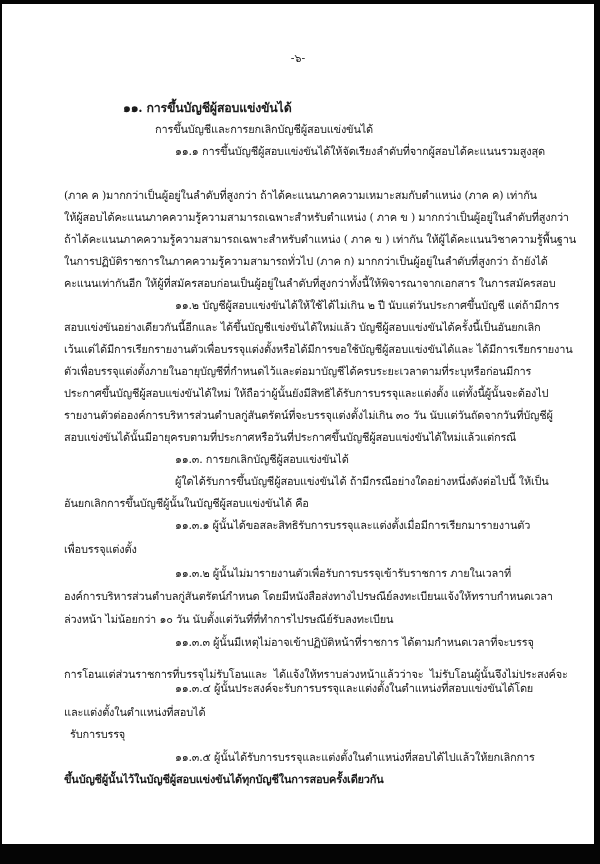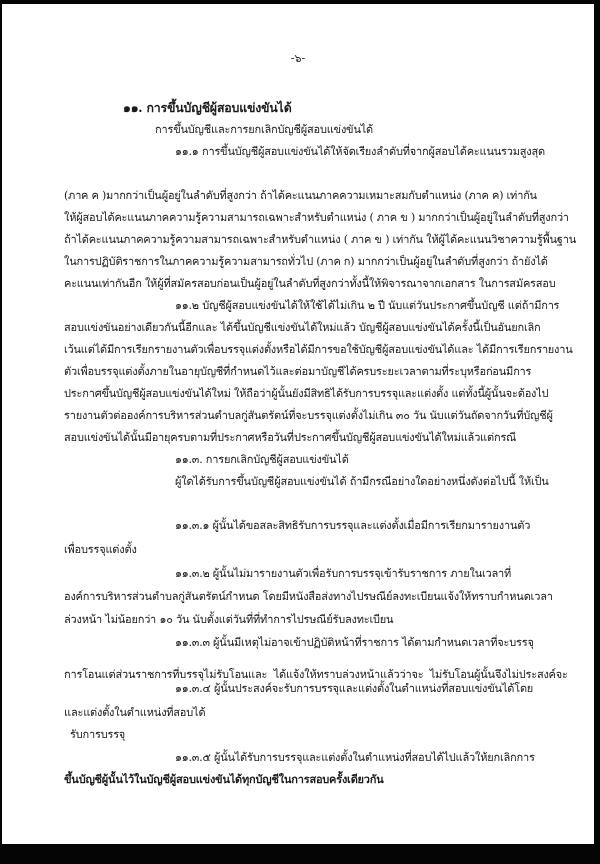--- a/index.html
+++ b/index.html
@@ -81,20 +81,21 @@
   <div class="line" style="left:173px; top:294px;">๑๑.๒ บัญชีผู้สอบแข่งขันได้ให้ใช้ได้ไม่เกิน ๒ ปี นับแต่วันประกาศขึ้นบัญชี แต่ถ้ามีการ</div>
   <div class="line" style="left:62px; top:316px;">สอบแข่งขันอย่างเดียวกันนี้อีกและ ได้ขึ้นบัญชีแข่งขันได้ใหม่แล้ว บัญชีผู้สอบแข่งขันได้ครั้งนี้เป็นอันยกเลิก</div>
   <div class="line" style="left:62px; top:338px;">เว้นแต่ได้มีการเรียกรายงานตัวเพื่อบรรจุแต่งตั้งหรือได้มีการขอใช้บัญชีผู้สอบแข่งขันได้และ ได้มีการเรียกรายงาน</div>
   <div class="line" style="left:62px; top:360px;">ตัวเพื่อบรรจุแต่งตั้งภายในอายุบัญชีที่กำหนดไว้และต่อมาบัญชีได้ครบระยะเวลาตามที่ระบุหรือก่อนมีการ</div>
   <div class="line" style="left:62px; top:382px;">ประกาศขึ้นบัญชีผู้สอบแข่งขันได้ใหม่ ให้ถือว่าผู้นั้นยังมีสิทธิได้รับการบรรจุและแต่งตั้ง แต่ทั้งนี้ผู้นั้นจะต้องไป</div>
   <div class="line" style="left:62px; top:404px;">รายงานตัวต่อองค์การบริหารส่วนตำบลกู่สันตรัตน์ที่จะบรรจุแต่งตั้งไม่เกิน ๓๐ วัน นับแต่วันถัดจากวันที่บัญชีผู้</div>
   <div class="line" style="left:62px; top:426px;">สอบแข่งขันได้นั้นมีอายุครบตามที่ประกาศหรือวันที่ประกาศขึ้นบัญชีผู้สอบแข่งขันได้ใหม่แล้วแต่กรณี</div>
 
   <div class="line" style="left:173px; top:448px;">๑๑.๓. การยกเลิกบัญชีผู้สอบแข่งขันได้</div>
   <div class="line" style="left:173px; top:470px;">ผู้ใดได้รับการขึ้นบัญชีผู้สอบแข่งขันได้ ถ้ามีกรณีอย่างใดอย่างหนึ่งดังต่อไปนี้ ให้เป็น</div>
+  <div class="line" style="left:62px; top:492px;">อันยกเลิกการขึ้นบัญชีผู้นั้นในบัญชีผู้สอบแข่งขันได้ คือ</div>
 
   <div class="line" style="left:173px; top:514px;">๑๑.๓.๑ ผู้นั้นได้ขอสละสิทธิรับการบรรจุและแต่งตั้งเมื่อมีการเรียกมารายงานตัว</div>
   <div class="line" style="left:62px; top:538px;">เพื่อบรรจุแต่งตั้ง</div>
 
   <div class="line" style="left:173px; top:562px;">๑๑.๓.๒ ผู้นั้นไม่มารายงานตัวเพื่อรับการบรรจุเข้ารับราชการ ภายในเวลาที่</div>
   <div class="line" style="left:62px; top:585px;">องค์การบริหารส่วนตำบลกู่สันตรัตน์กำหนด โดยมีหนังสือส่งทางไปรษณีย์ลงทะเบียนแจ้งให้ทราบกำหนดเวลา</div>
   <div class="line" style="left:62px; top:608px;">ล่วงหน้า ไม่น้อยกว่า ๑๐ วัน นับตั้งแต่วันที่ที่ทำการไปรษณีย์รับลงทะเบียน</div>
 
   <div class="line" style="left:173px; top:631px;">๑๑.๓.๓ ผู้นั้นมีเหตุไม่อาจเข้าปฏิบัติหน้าที่ราชการ ได้ตามกำหนดเวลาที่จะบรรจุ</div>
   <div class="line" style="left:62px; top:654px;margin-top:47px;">และแต่งตั้งในตำแหน่งที่สอบได้</div>

